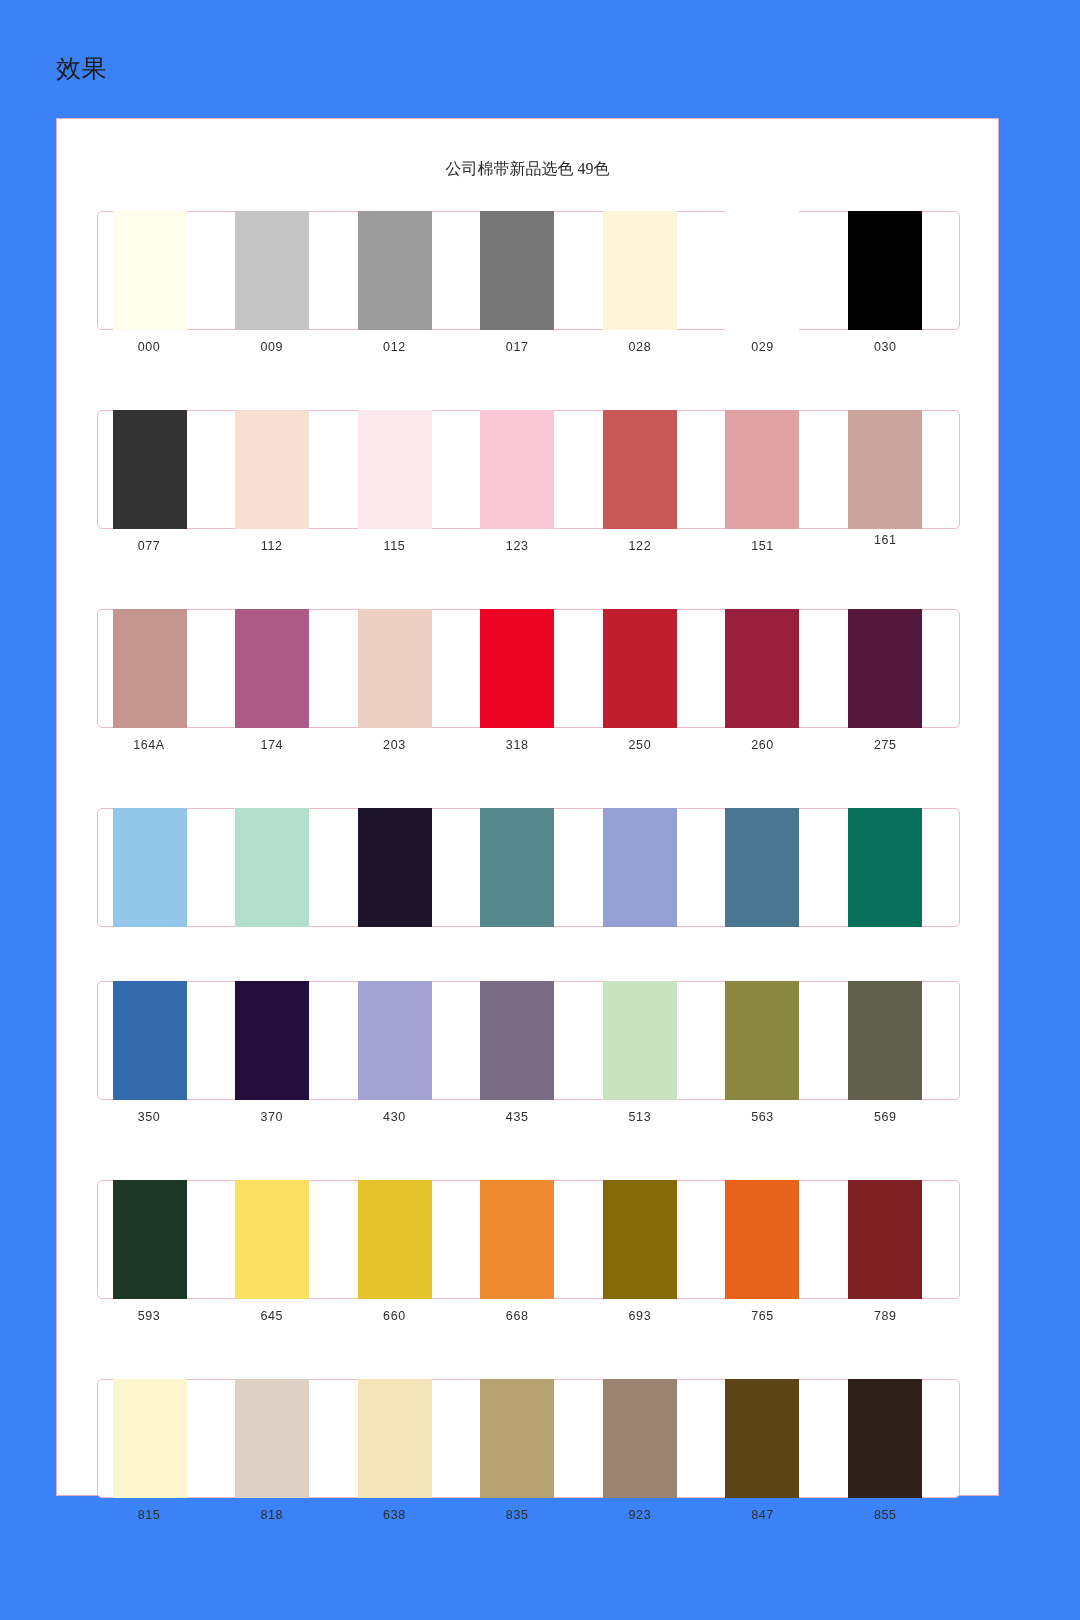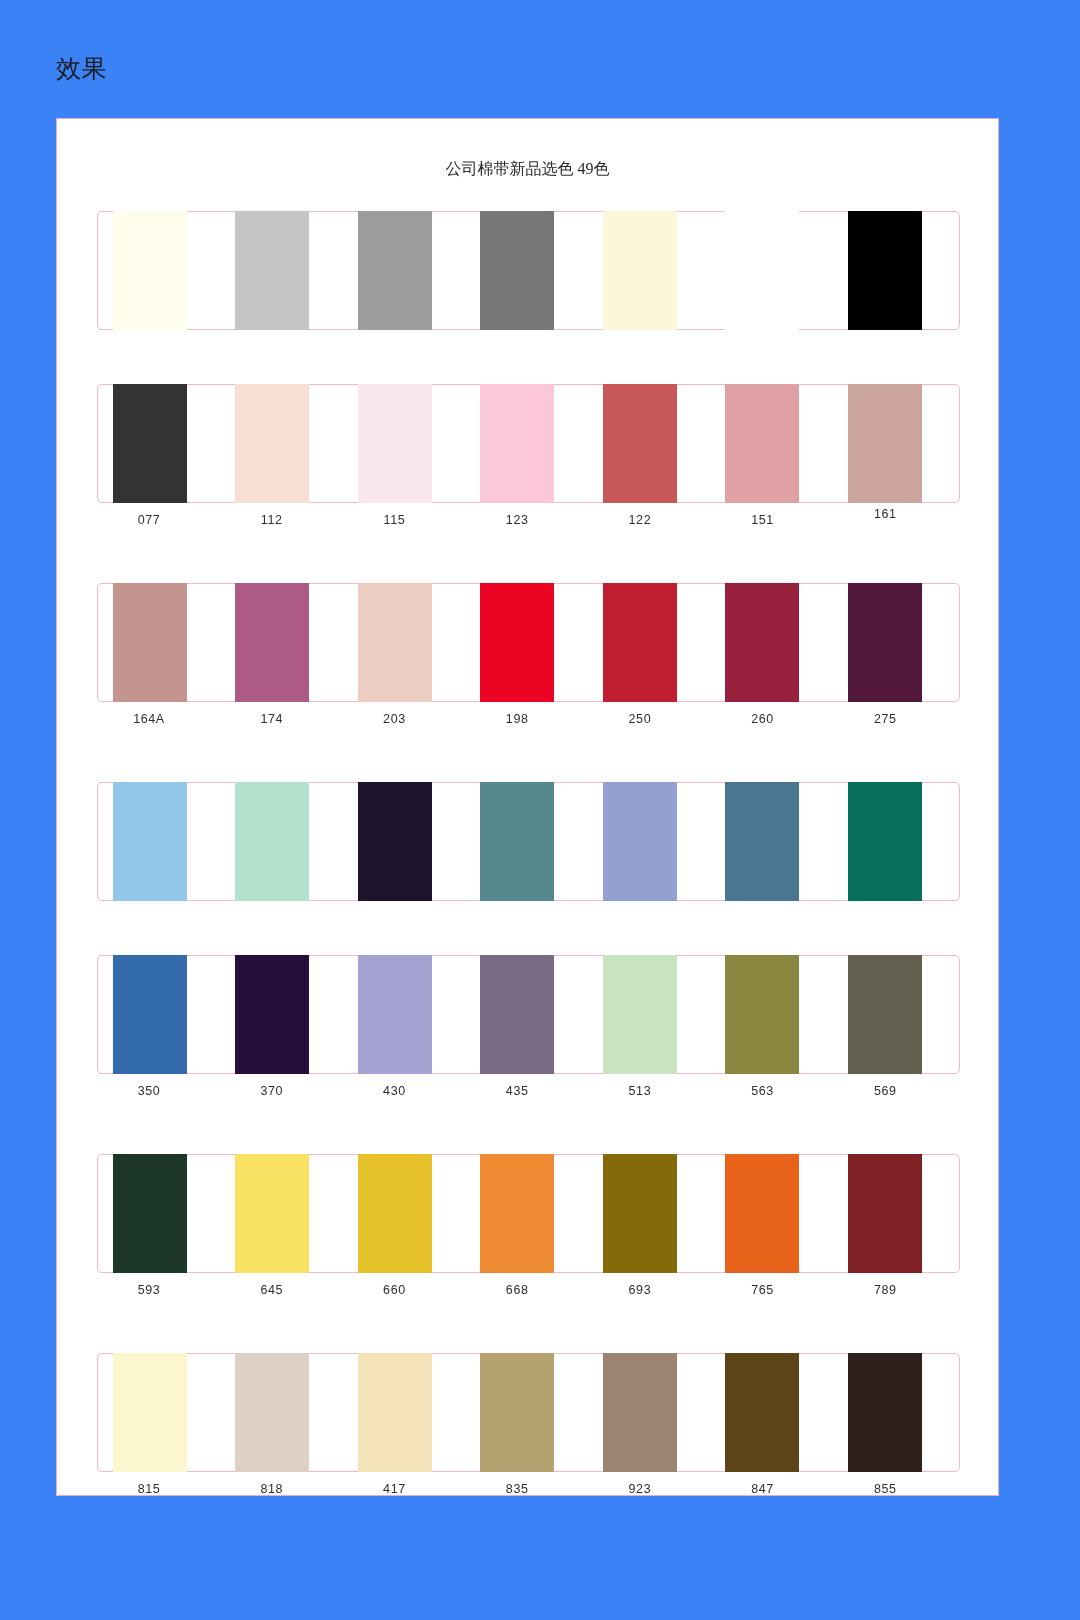--- a/index.html
+++ b/index.html
@@ -158,20 +158,29 @@
             <div class="cell">
               <div class="chip" style="background: rgb(253, 246, 216);"></div>
             </div>
             <div class="cell">
               <div class="chip" style="background: rgb(255, 255, 255);"></div>
             </div>
             <div class="cell">
               <div class="chip" style="background: rgb(0, 0, 0);"></div>
             </div>
           </div>
+          <div class="labels">
+            <div class="label-cell"><span class="label-text">000</span></div>
+            <div class="label-cell"><span class="label-text">009</span></div>
+            <div class="label-cell"><span class="label-text">012</span></div>
+            <div class="label-cell"><span class="label-text">017</span></div>
+            <div class="label-cell"><span class="label-text">028</span></div>
+            <div class="label-cell"><span class="label-text">029</span></div>
+            <div class="label-cell"><span class="label-text">030</span></div>
+          </div>
         </div>
         <div class="swatch-row">
           <div class="strip">
             <div class="cell">
               <div class="chip" style="background: rgb(51, 51, 51);"></div>
             </div>
             <div class="cell">
               <div class="chip" style="background: rgb(248, 223, 212);"></div>
             </div>
             <div class="cell">
@@ -221,21 +230,21 @@
               <div class="chip" style="background: rgb(153, 32, 60);"></div>
             </div>
             <div class="cell">
               <div class="chip" style="background: rgb(83, 24, 60);"></div>
             </div>
           </div>
           <div class="labels">
             <div class="label-cell"><span class="label-text">164A</span></div>
             <div class="label-cell"><span class="label-text">174</span></div>
             <div class="label-cell"><span class="label-text">203</span></div>
-            <div class="label-cell"><span class="label-text">198</span></div>
+            <div class="label-cell"><span class="label-text">318</span></div>
             <div class="label-cell"><span class="label-text">250</span></div>
             <div class="label-cell"><span class="label-text">260</span></div>
             <div class="label-cell"><span class="label-text">275</span></div>
           </div>
         </div>
         <div class="swatch-row">
           <div class="strip">
             <div class="cell">
               <div class="chip" style="background: rgb(146, 199, 234);"></div>
             </div>
@@ -347,21 +356,21 @@
             <div class="cell">
               <div class="chip" style="background: rgb(92, 68, 23);"></div>
             </div>
             <div class="cell">
               <div class="chip" style="background: rgb(48, 32, 28);"></div>
             </div>
           </div>
           <div class="labels">
             <div class="label-cell"><span class="label-text">815</span></div>
             <div class="label-cell"><span class="label-text">818</span></div>
-            <div class="label-cell"><span class="label-text">417</span></div>
+            <div class="label-cell"><span class="label-text">638</span></div>
             <div class="label-cell"><span class="label-text">835</span></div>
             <div class="label-cell"><span class="label-text">923</span></div>
             <div class="label-cell"><span class="label-text">847</span></div>
             <div class="label-cell"><span class="label-text">855</span></div>
           </div>
         </div>
       </div>
 
   </div>
 

